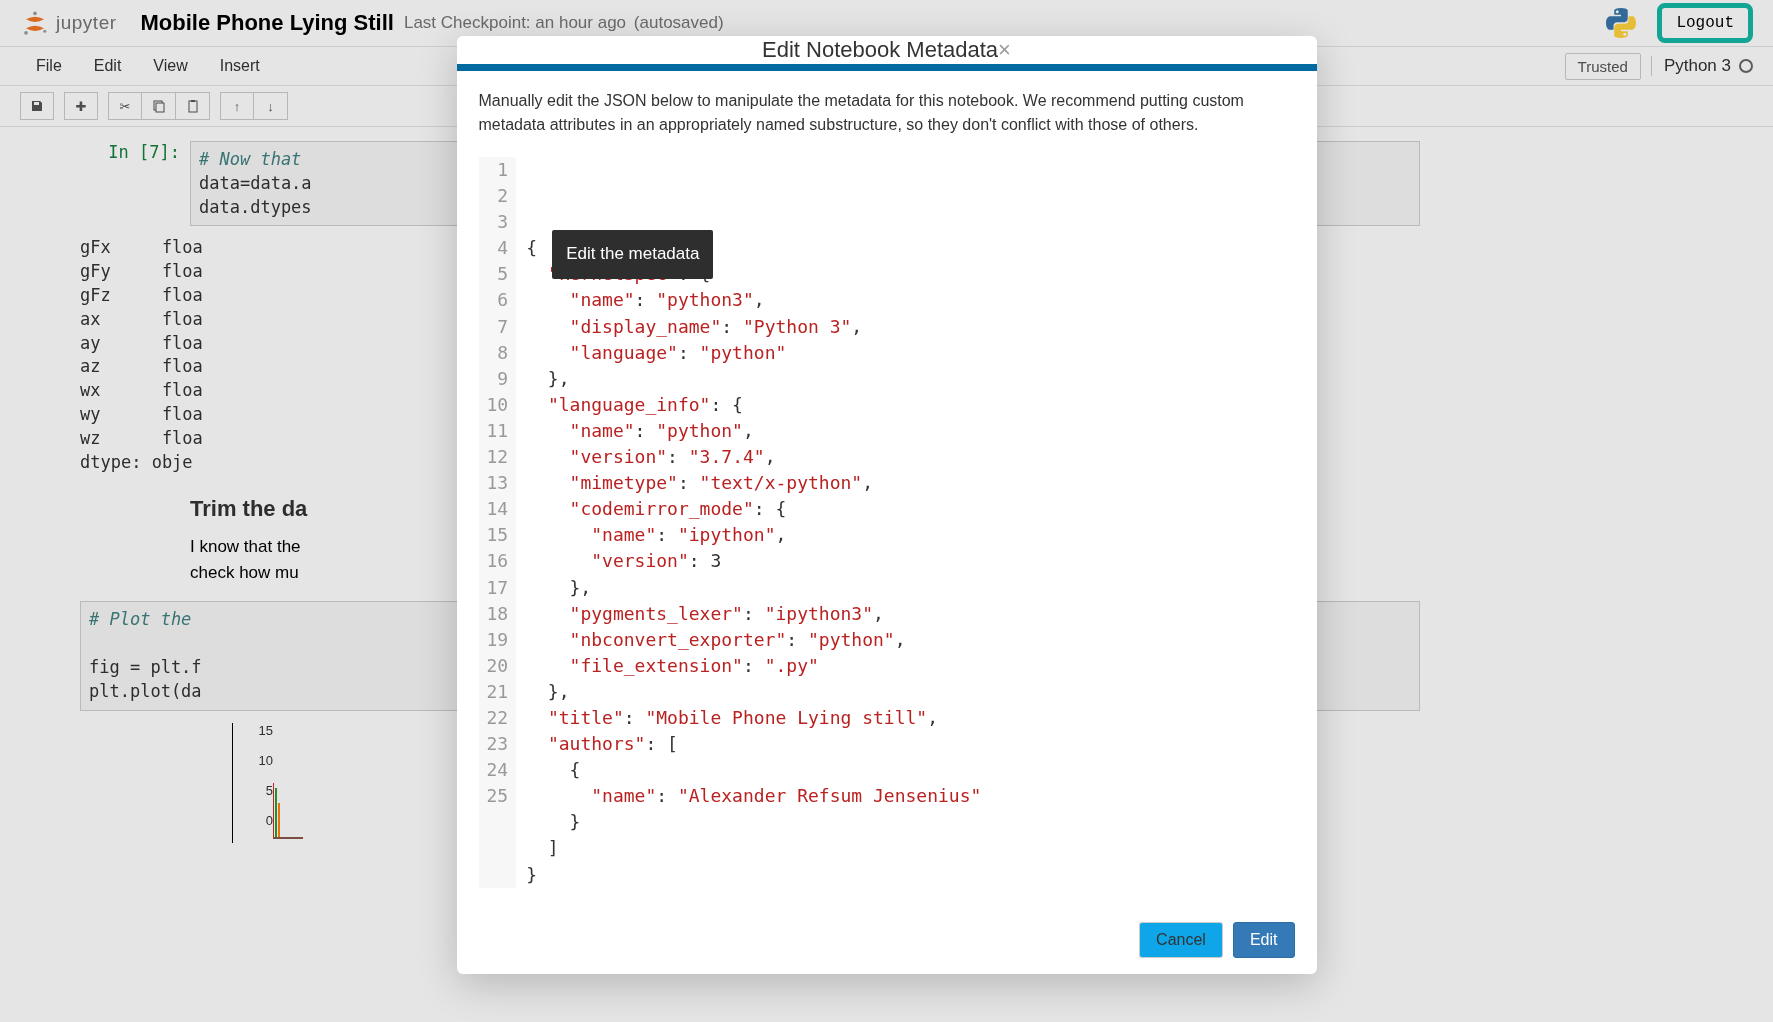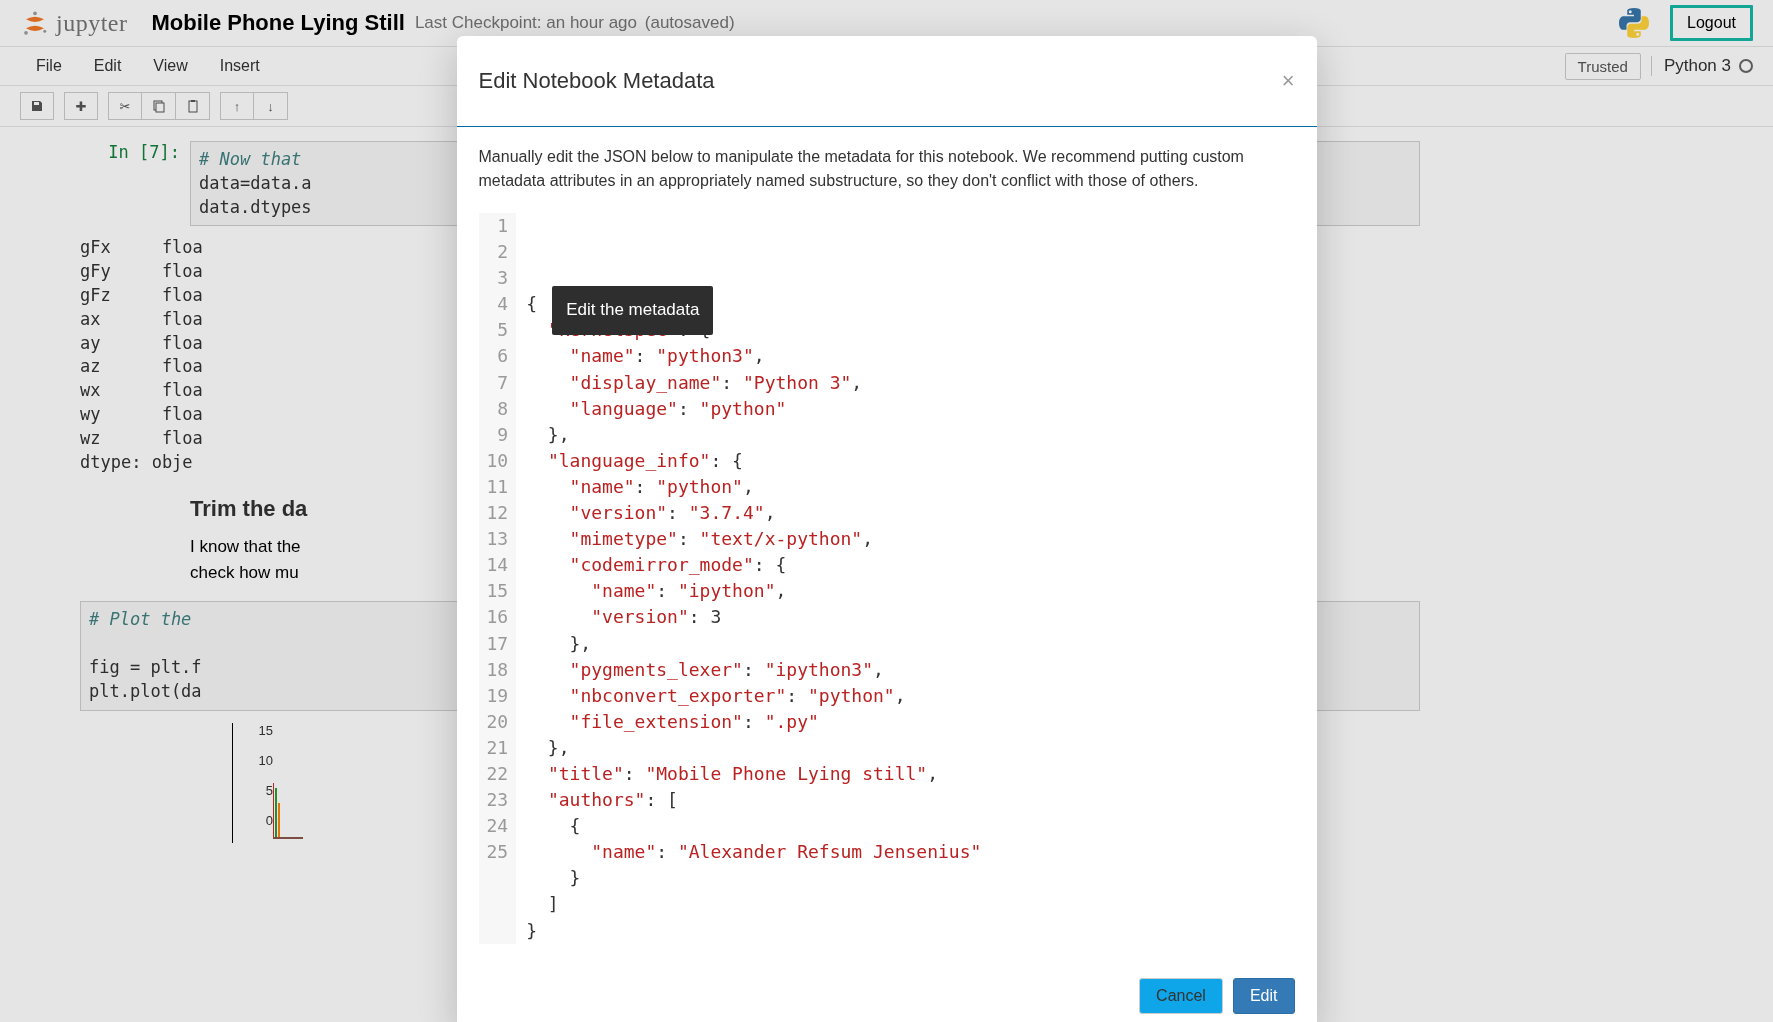--- a/index.html
+++ b/index.html
@@ -2,26 +2,26 @@
 <html><head>
 <meta charset="utf-8">
 <style>
 * { box-sizing: border-box; margin: 0; padding: 0; }
 body { font-family: "Helvetica Neue", Helvetica, Arial, sans-serif; font-size: 14px; background: #fff; color: #333; width: 1773px; height: 1022px; overflow: hidden; position: relative; }
 
 
 .header { display: flex; align-items: center; padding: 8px 20px; border-bottom: 1px solid #e5e5e5; position: relative; }
 .logo { display: flex; align-items: center; margin-right: 24px; }
 .logo svg { width: 30px; height: 30px; margin-right: 6px; }
-.logo-text { font-size: 24px; color: #757575; font-weight: 400; letter-spacing: 0.5px; font-family: Liberation Serif, serif; }
+.logo-text { font-size: 19px; color: #757575; font-weight: 400; letter-spacing: 0.5px; }
 .nb-title { font-size: 22px; color: #000; font-weight: 600; margin-right: 10px; }
 .checkpoint { font-size: 17px; color: #777; }
 .autosaved { font-size: 17px; color: #777; }
 .header-right { position: absolute; right: 20px; display: flex; align-items: center; gap: 18px; }
-.logout-btn { border: 3px solid #14b8a6; padding: 6px 14px; background: #fff; font-size: 16px; cursor: pointer; border-radius: 1px; }
+.logout-btn { border: 5px solid #14b8a6; padding: 6px 14px; background: #fff; font-size: 16px; cursor: pointer; border-radius: 8px; font-family: Liberation Mono, monospace; }
 
 
 .menubar { display: flex; align-items: center; padding: 0 20px; height: 38px; position: relative; }
 .menu-item { padding: 0 16px; font-size: 16px; color: #333; cursor: pointer; line-height: 38px; }
 .menubar-right { position: absolute; right: 20px; display: flex; align-items: center; }
 .trusted { border: 1px solid #ccc; padding: 4px 12px; font-size: 15px; color: #555; border-radius: 2px; }
 .kernel-name { font-size: 17px; color: #333; padding-left: 12px; border-left: 1px solid #ccc; margin-left: 10px; display: flex; align-items: center; gap: 8px; }
 .kernel-dot { width: 14px; height: 14px; border: 2px solid #666; border-radius: 50%; display: inline-block; }
 
 
@@ -44,21 +44,21 @@
 .md-cell p { font-size: 17px; line-height: 1.5; color: #000; }
 .comment { color: #408080; font-style: italic; }
 
 
 .axis { margin-left: 190px; width: 1000px; position: relative; font-family: sans-serif; font-size: 13px; }
 .axis .tick { position: absolute; right: calc(100% - 40px); }
 
 
 .modal-overlay { position: absolute; inset: 0; background: rgba(0,0,0,0.1); display: flex; justify-content: center; align-items: flex-start; }
 .modal { background: #fff; width: 860px; margin-top: 36px; border-radius: 6px; box-shadow: 0 10px 40px rgba(0,0,0,0.2); display: flex; flex-direction: column; }
-.modal-header { display: flex; justify-content: space-between; align-items: center; padding: 32px 22px; border-bottom: 1px solid #0369a1; }
+.modal-header { display: flex; justify-content: center; align-items: center; padding: 1px 22px; border-bottom: 7px solid #0369a1; }
 .modal-title { font-size: 22px; font-weight: 400; color: #333; }
 .modal-close { font-size: 22px; color: #999; cursor: pointer; background: none; border: none; }
 .modal-body { padding: 18px 22px; }
 .modal-desc { font-size: 16px; color: #333; line-height: 1.5; margin-bottom: 20px; }
 .codemirror { display: flex; font-family: monospace; font-size: 18px; line-height: 1.45; }
 .gutter { background: #f7f7f7; color: #999; text-align: right; padding: 0 8px; user-select: none; }
 .gutter div { min-height: 1.45em; }
 .codearea { flex: 1; padding-left: 10px; white-space: pre; position: relative; }
 .codearea .line { min-height: 1.45em; }
 .str { color: #BA2121; }

